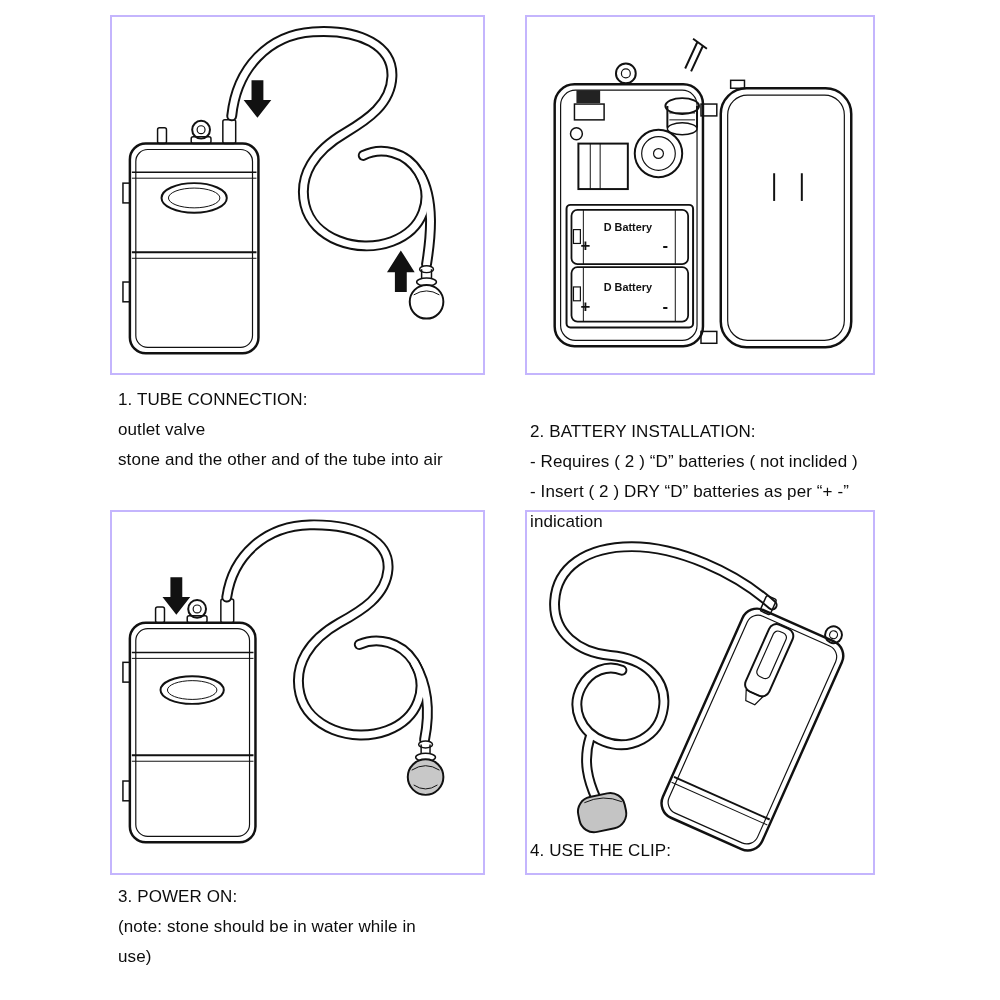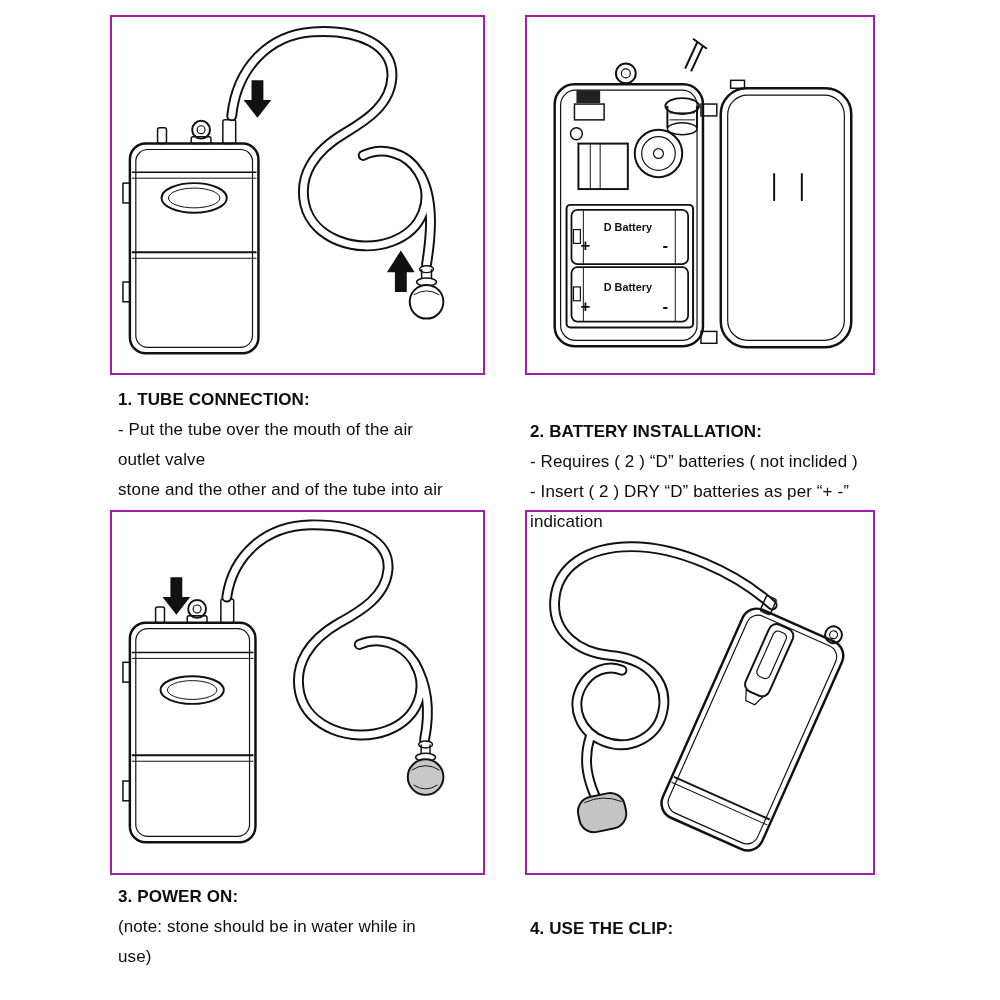--- a/index.html
+++ b/index.html
@@ -1,31 +1,31 @@
 <!DOCTYPE html>
 <html><head>
 <meta charset="utf-8">
 <style>
   html,body{margin:0;padding:0;}
   body{
     width:1000px;height:1000px;position:relative;background:#ffffff;
     font-family:"Liberation Sans","DejaVu Sans",sans-serif;color:#0d0d0d;
   }
-  .panel{position:absolute;border:2px solid #a21caf;background:#fff;box-sizing:border-box;}
+  .panel{position:absolute;border:2px solid #c4b5fd;background:#fff;box-sizing:border-box;}
   #panel1{left:110px;top:15px;width:375px;height:360px;}
   #panel2{left:525px;top:15px;width:350px;height:360px;}
   #panel3{left:110px;top:510px;width:375px;height:365px;}
   #panel4{left:525px;top:510px;width:350px;height:365px;}
   .panel svg{width:100%;height:100%;display:block;}
   .caption{position:absolute;font-size:17px;line-height:30px;letter-spacing:.1px;}
   #cap1{left:118px;top:385px;width:345px;}
   #cap2{left:530px;top:385px;width:352px;margin-top:32px;}
   #cap3{left:118px;top:882px;width:345px;}
-  #cap4{left:530px;top:914px;width:352px;}
-  .cap-title{font-weight:700;}
+  #cap4{left:530px;top:836px;width:352px;}
+  .cap-title{font-weight:400;}
   .bat-label{font:bold 11px "Liberation Sans","DejaVu Sans",sans-serif;}
   .bat-sign{font:bold 17px "Liberation Sans","DejaVu Sans",sans-serif;}
 </style>
 </head>
 <body>
 
 <div class="panel" id="panel1">
   <svg viewBox="0 0 375 360">
 
     <g fill="none" stroke="#111">
@@ -177,21 +177,20 @@
       <path d="M206 186 L224 186 L220 196 L210 196 Z" stroke-width="1.2"></path>
       <circle cx="264" cy="99" r="8.5" stroke-width="2"></circle>
       <circle cx="264" cy="99" r="4" stroke-width="1.2"></circle>
       <rect x="186" y="90" width="11" height="17" rx="2" stroke-width="1.5"></rect>
     </g>
   </svg>
 </div>
 
 <div class="caption" id="cap1">
   <div class="cap-title">1. TUBE CONNECTION:</div>
-  <div class="cap-line">- Put the tube over the mouth of the air</div>
   <div class="cap-line">outlet valve</div>
   <div class="cap-line">stone and the other and of the tube into air</div>
 </div>
 
 <div class="caption" id="cap2">
   <div class="cap-title">2. BATTERY INSTALLATION:</div>
   <div class="cap-line">- Requires ( 2 )  “D”   batteries ( not inclided )</div>
   <div class="cap-line">- Insert ( 2 ) DRY  “D”  batteries as per  “+ -”</div>
   <div class="cap-line">indication</div>
 </div>

